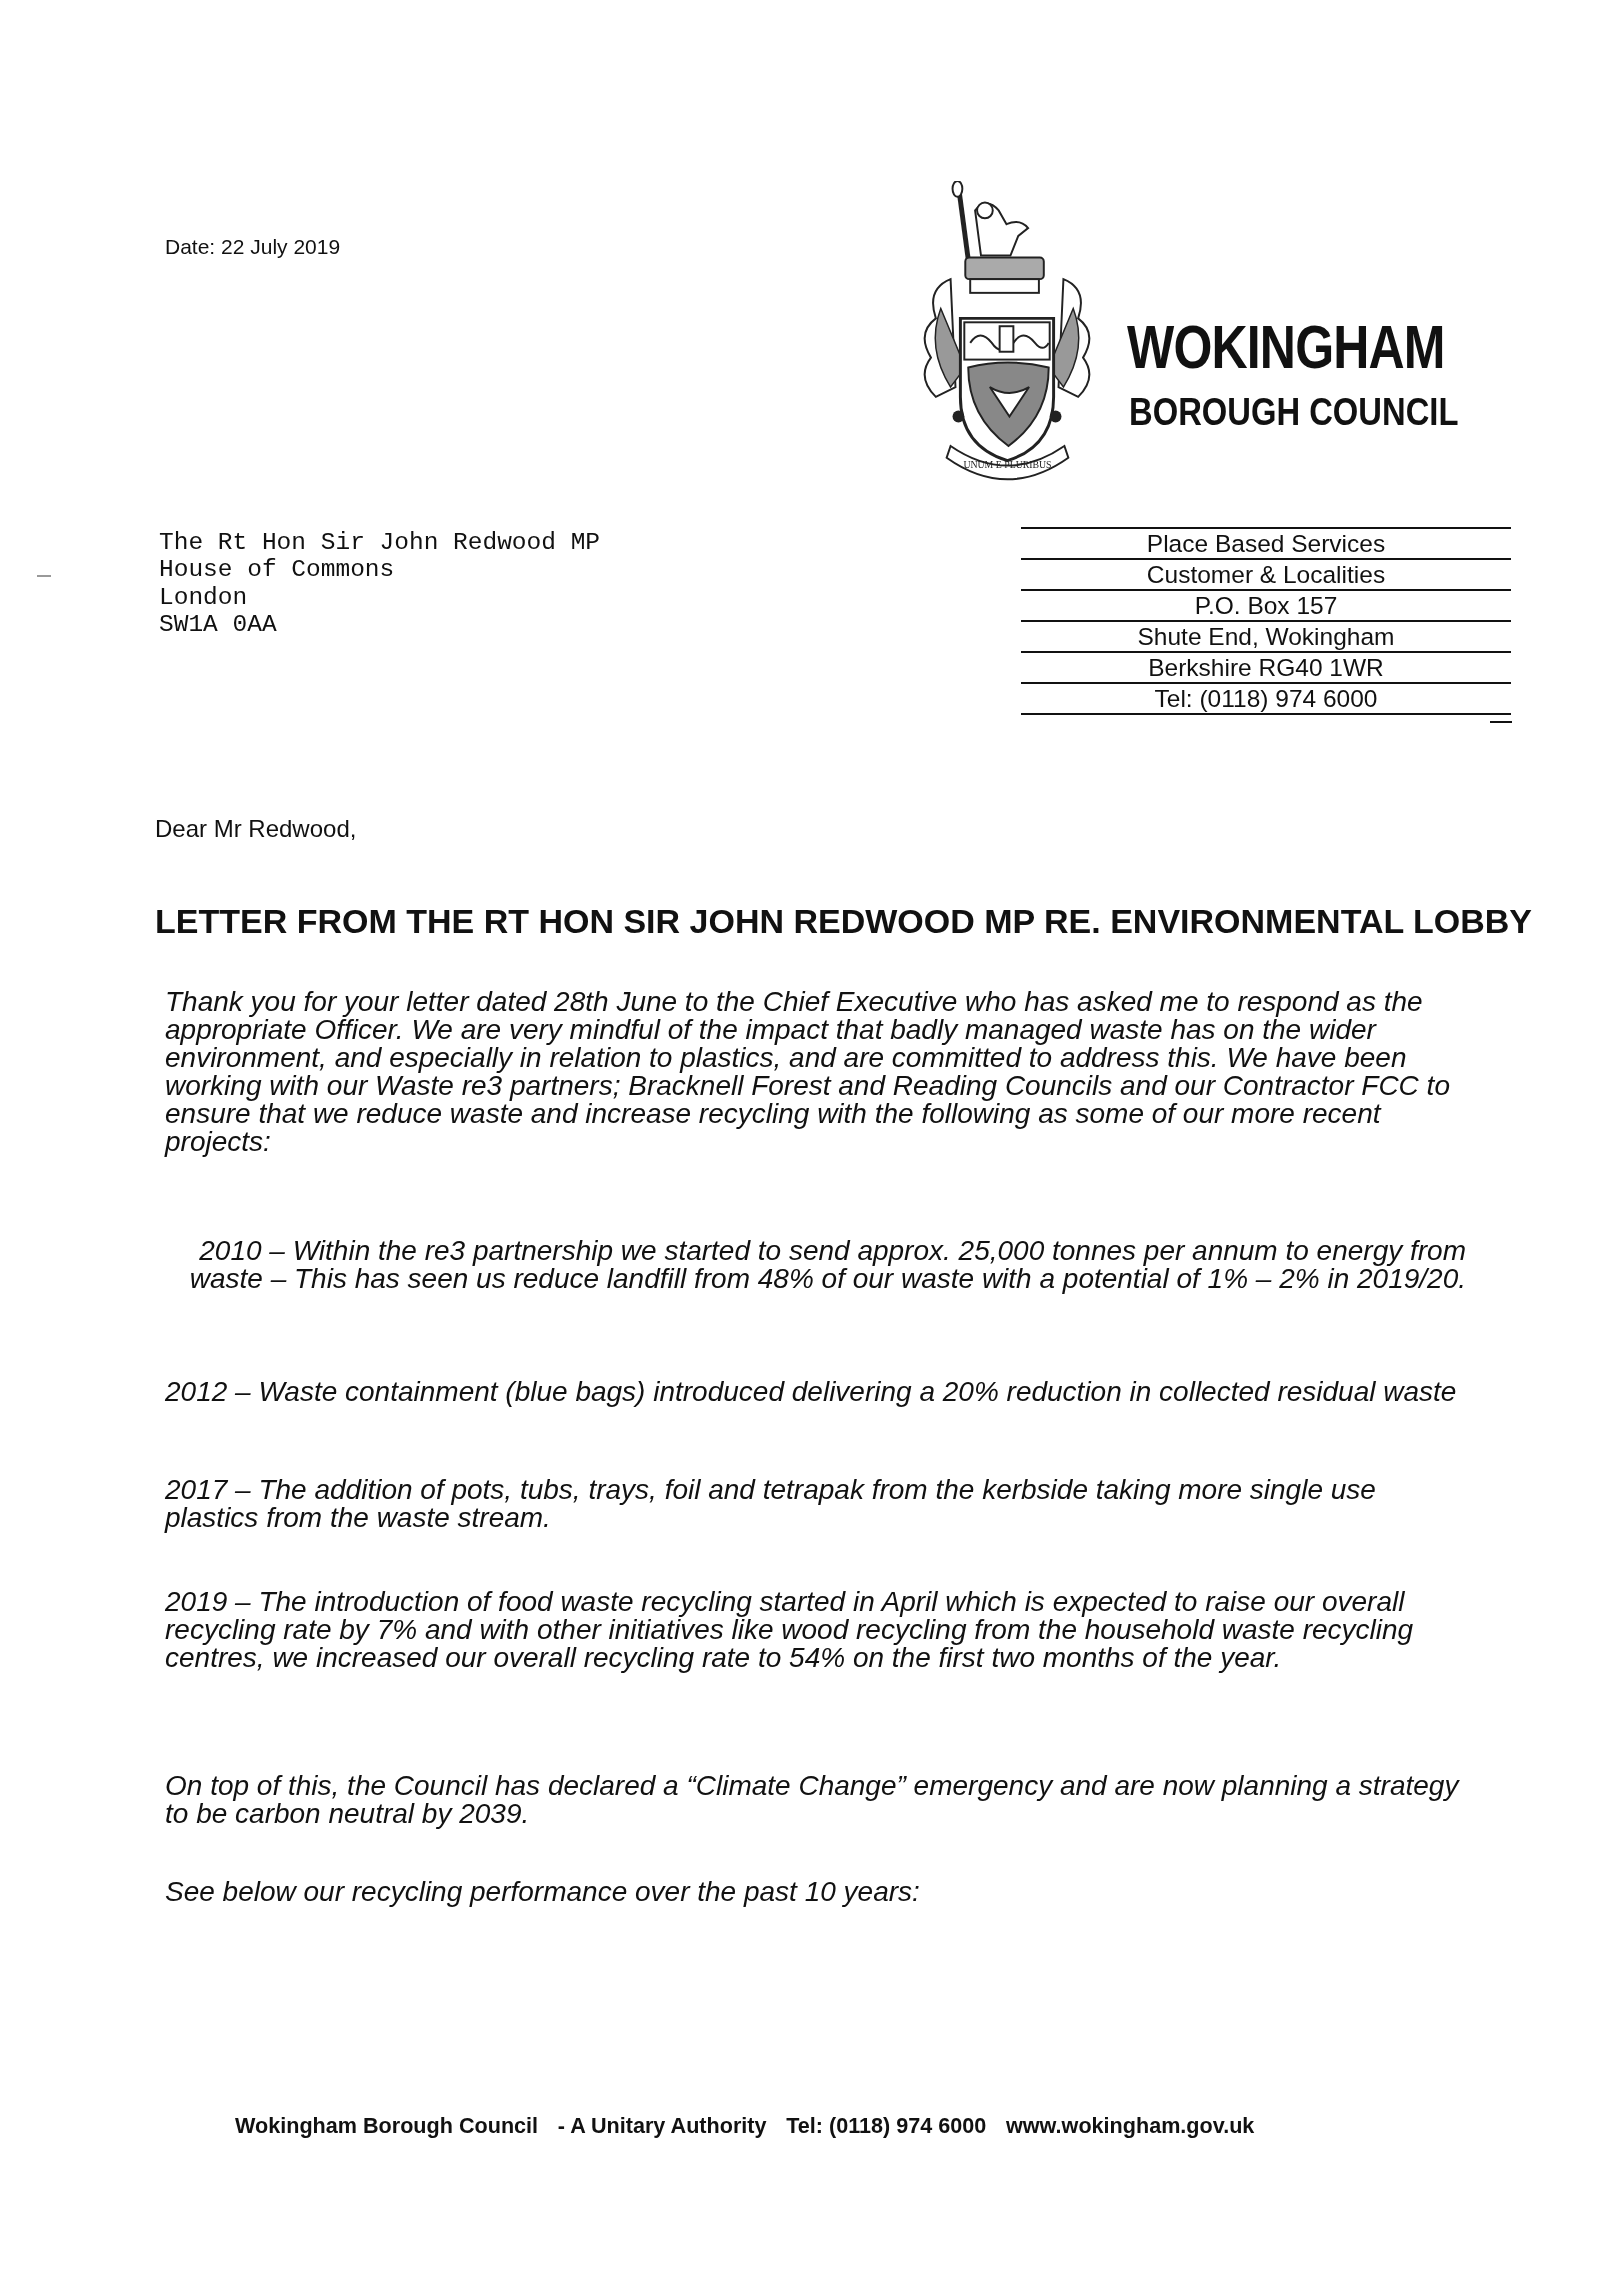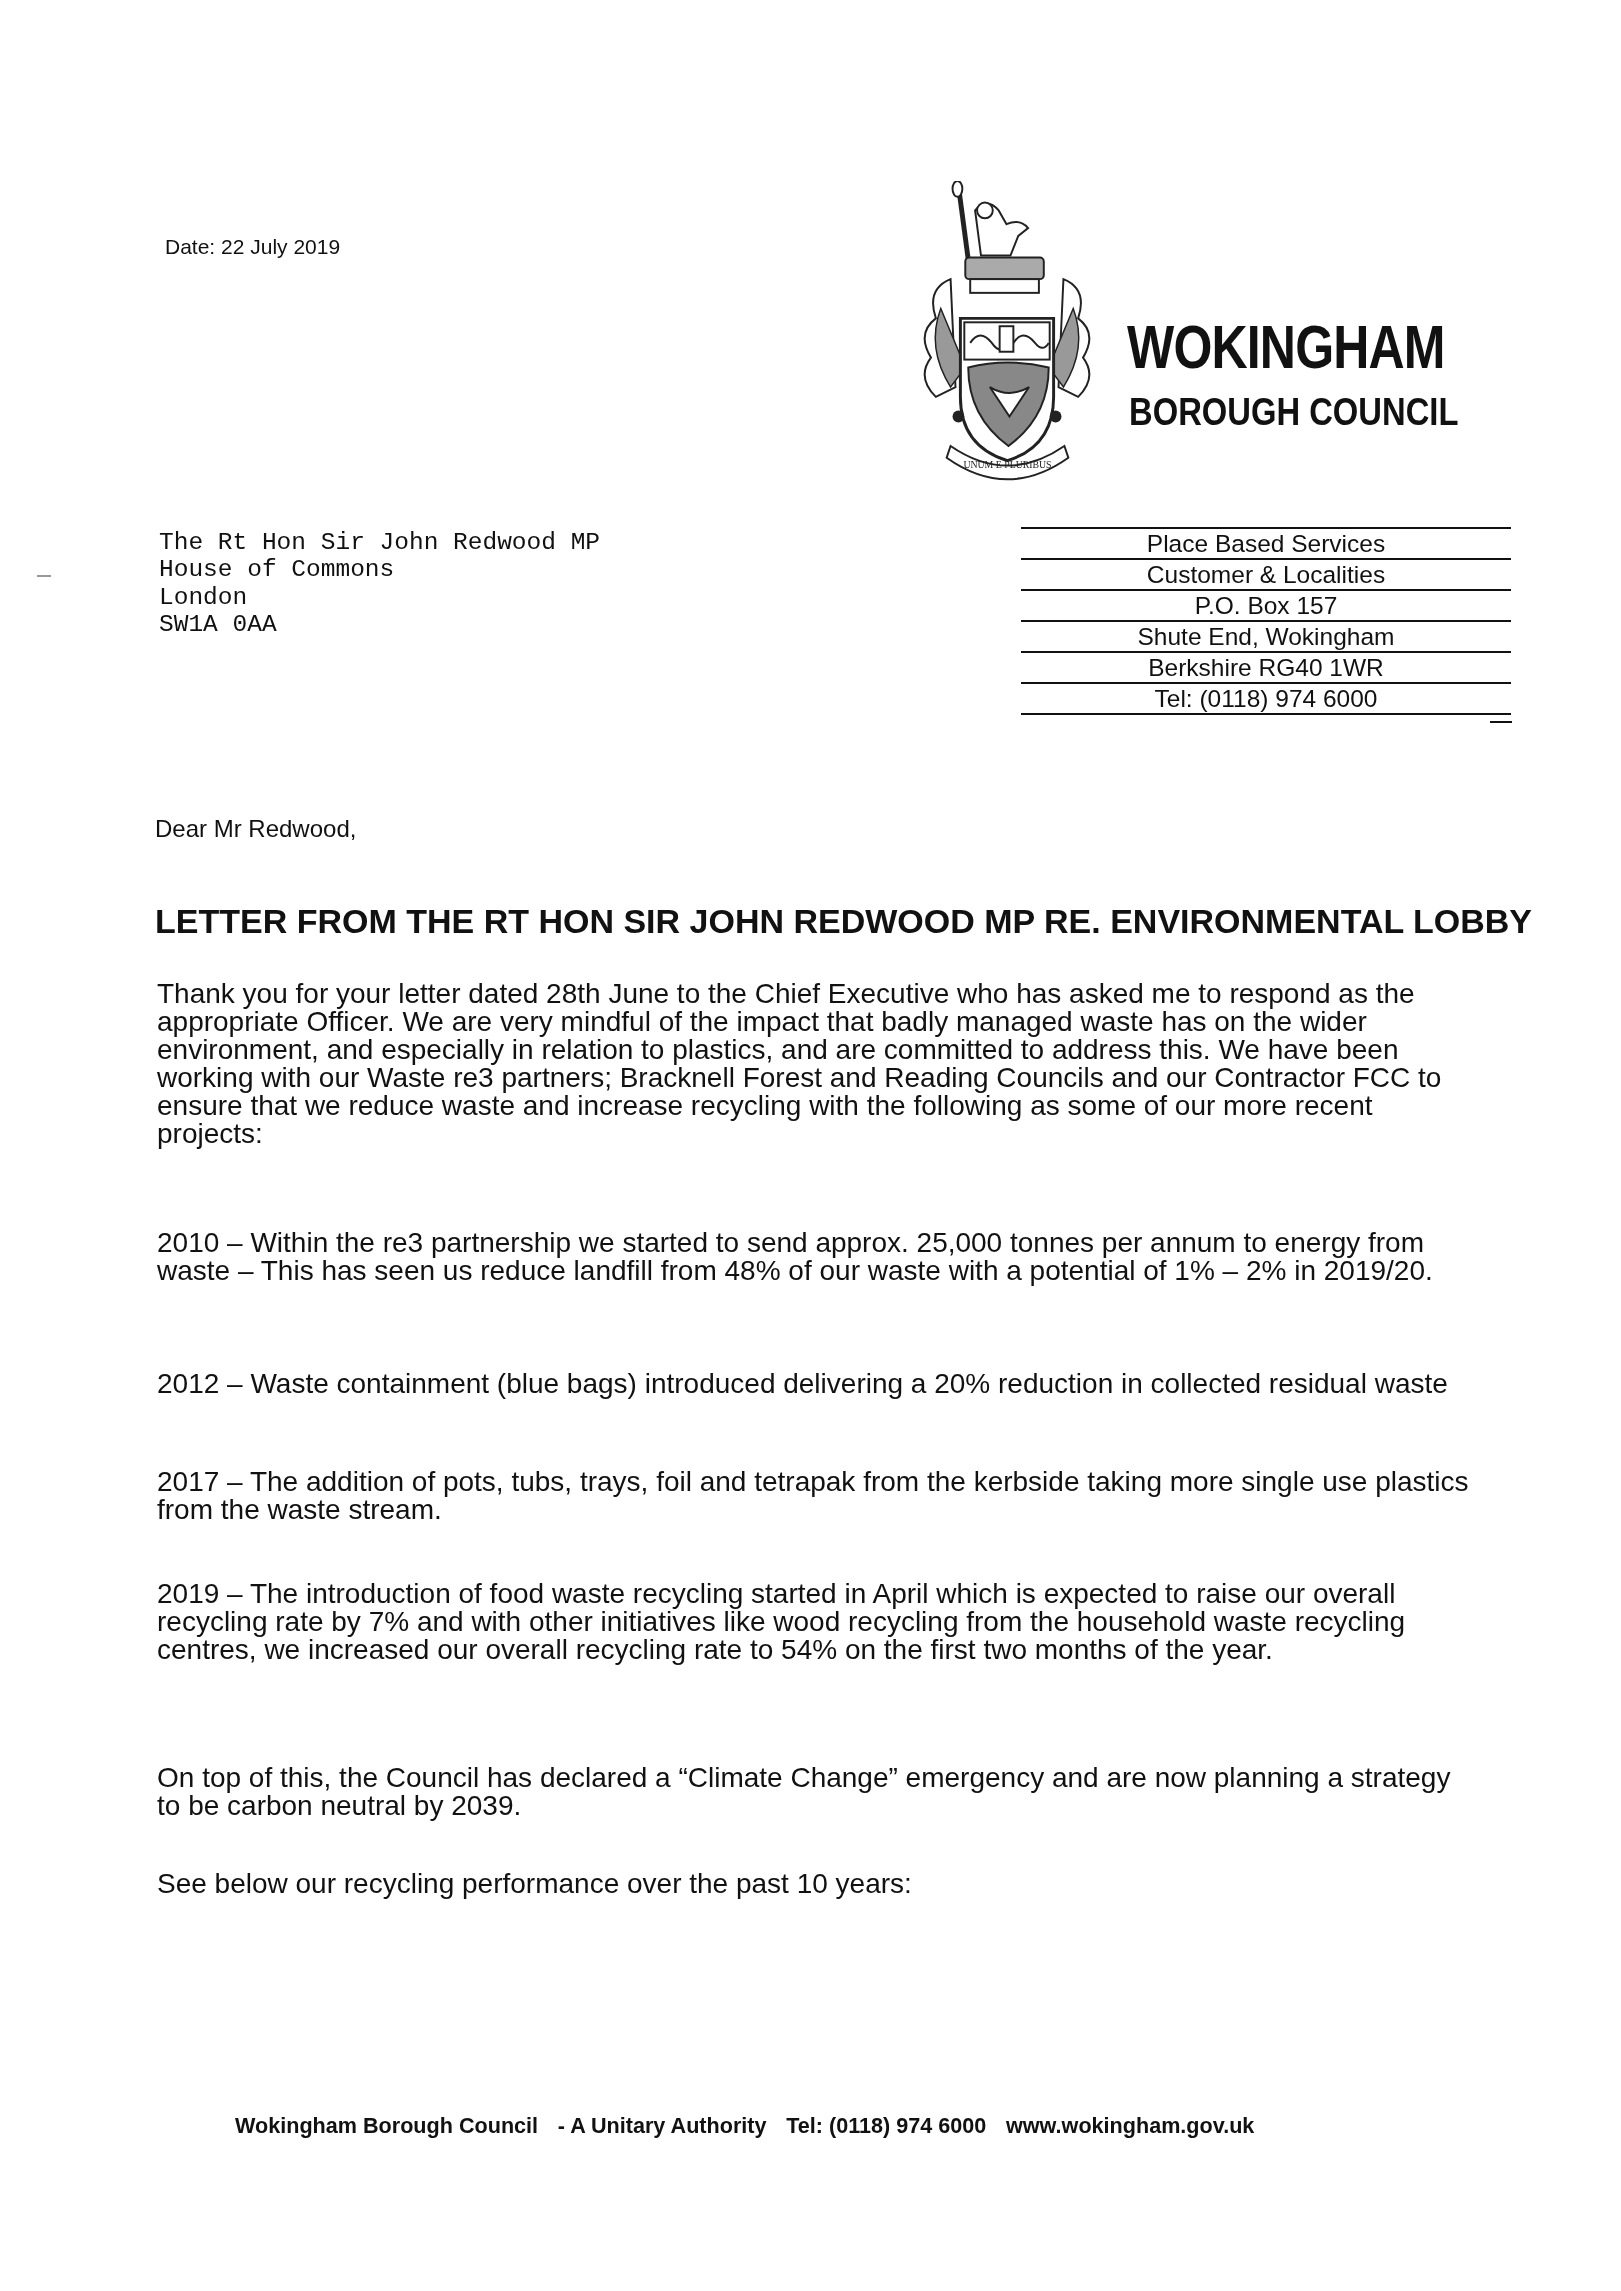--- a/index.html
+++ b/index.html
@@ -14,23 +14,23 @@
                transform: scaleX(0.84); transform-origin: left top; }
   .recipient { left: 159px; top: 529px; font-size: 24.5px; line-height: 27.4px; }
   .recipient div { white-space: nowrap; font-family: Liberation Mono, monospace; }
   .sender { left: 1021px; top: 527px; width: 490px; }
   .sender-line { border-top: 2px solid #111; height: 29px; font-size: 24.5px;
                  text-align: center; line-height: 30px; white-space: nowrap; }
   .sender-line.last { border-bottom: 2px solid #111; }
   .salutation { left: 155px; top: 815px; font-size: 24px; }
   .subject { left: 155px; top: 902px; font-size: 34px; font-weight: bold; white-space: nowrap; }
   .para { left: 149px; width: 1333px; font-size: 28px; line-height: 28px; }
-  .para p { margin: 8px; }
+  .para p { margin: 16px; font-style: italic; }
   .p1 { top: 972px; }
-  .p2 { top: 1221px; }
+  .p2 { top: 1221px; text-align: right; }
   .p3 { top: 1362px; }
   .p4 { top: 1460px; }
   .p5 { top: 1572px; }
   .p6 { top: 1756px; }
   .p7 { top: 1862px; }
   .footer { left: 235px; top: 2113px; font-size: 21.6px; font-weight: bold; white-space: nowrap; }
   .footer span { margin-right: 13.7px; }
   .margin-mark { left: 37px; top: 575px; width: 13.7px; height: 2px; background: #999; }
   .sender-tick { left: 1490px; top: 721px; width: 21.6px; height: 2px; background: #111; }
 </style>

